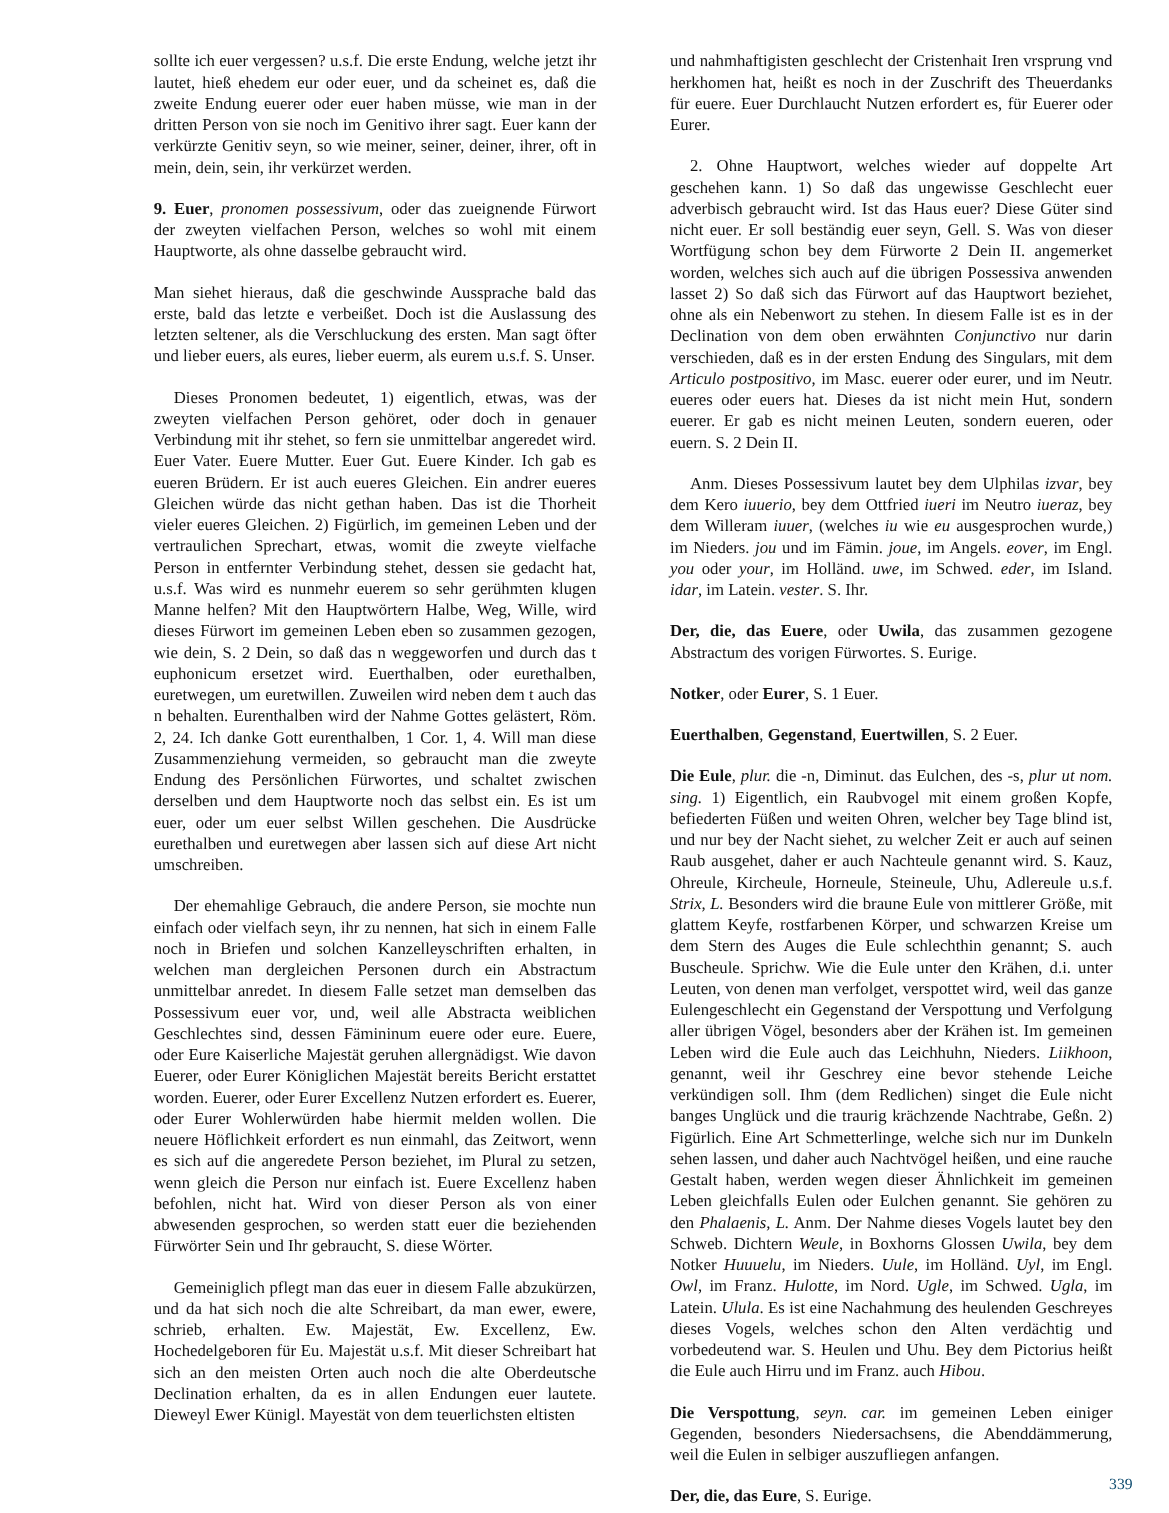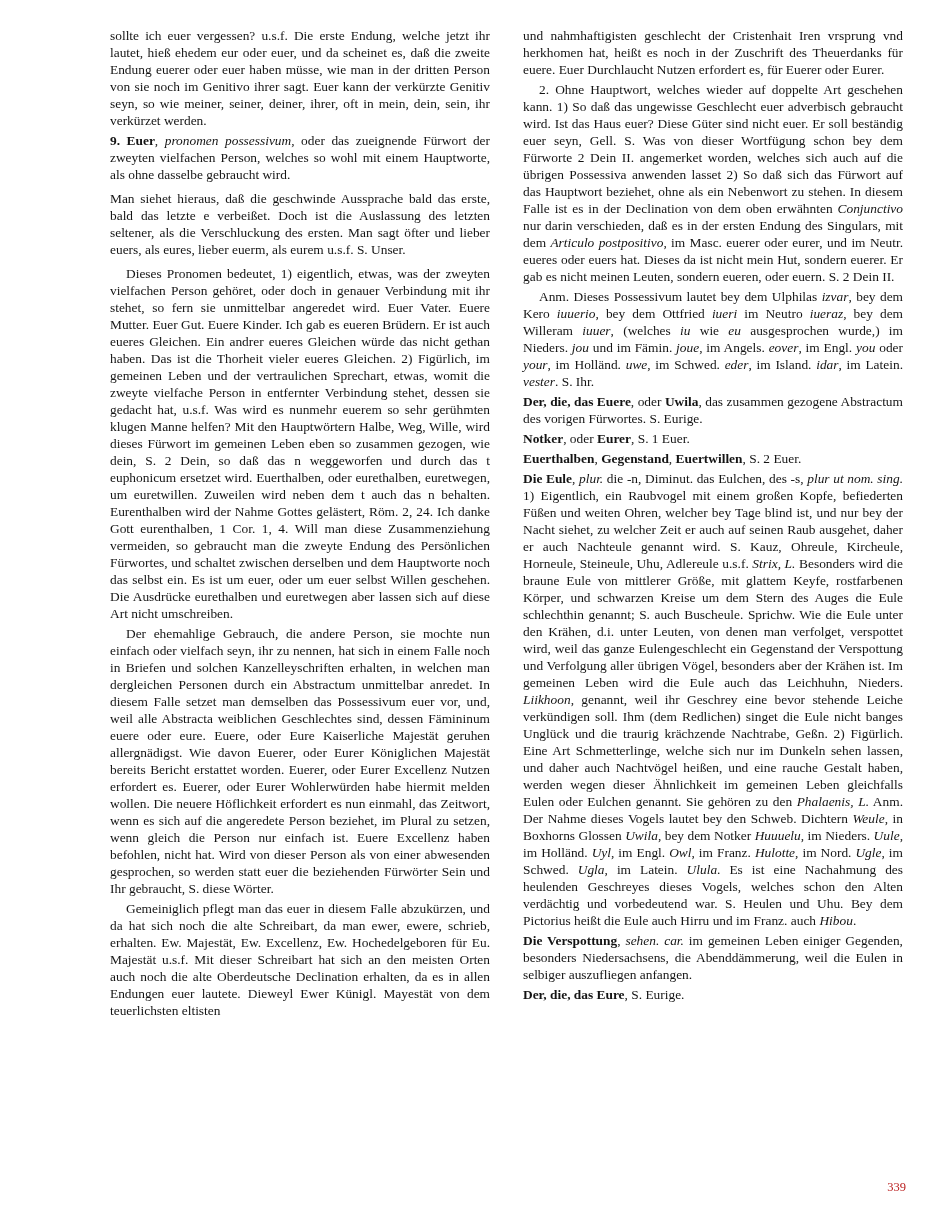--- a/index.html
+++ b/index.html
@@ -23,32 +23,32 @@
     gap: 27px;
   }
   .col {
     width: 386px;
     font-size: 13.4px;
     line-height: 17px;
     text-align: justify;
     hyphens: auto;
     -webkit-hyphens: auto;
   }
-  p.para { margin: 3px; }
+  p.para { margin: 16px; }
   p.para.indent { text-indent: 16px; }
   p.para.gap { margin-top: 7px; }
   .b { font-weight: bold; }
   .i { font-style: italic; }
   .page-number {
     position: absolute;
     right: 29px;
     top: 1180px;
     font-size: 12.5px;
     font-family: "Liberation Serif", "DejaVu Serif", serif;
-    color: #b91c1c;
+    color: #0c4a6e;
   }
 </style>
 </head>
 <body>
 
 <div class="page">
   <div class="columns">
     <div class="col">
         <p class="para"><span>sollte ich euer vergessen? u.s.f. Die erste Endung, welche jetzt ihr lautet, hieß ehedem eur oder euer, und da scheinet es, daß die zweite Endung euerer oder euer haben müsse, wie man in der dritten Person von sie noch im Genitivo ihrer sagt. Euer kann der verkürzte Genitiv seyn, so wie meiner, seiner, deiner, ihrer, oft in mein, dein, sein, ihr verkürzet werden.</span></p>
         <p class="para"><span class="b">9. Euer</span><span>, </span><span class="i">pronomen possessivum</span><span>, oder das zueignende Fürwort der zweyten vielfachen Person, welches so wohl mit einem Hauptworte, als ohne dasselbe gebraucht wird.</span></p>
@@ -58,18 +58,18 @@
         <p class="para indent"><span>Gemeiniglich pflegt man das euer in diesem Falle abzukürzen, und da hat sich noch die alte Schreibart, da man ewer, ewere, schrieb, erhalten. Ew. Majestät, Ew. Excellenz, Ew. Hochedelgeboren für Eu. Majestät u.s.f. Mit dieser Schreibart hat sich an den meisten Orten auch noch die alte Oberdeutsche Declination erhalten, da es in allen Endungen euer lautete. Dieweyl Ewer Künigl. Mayestät von dem teuerlichsten eltisten</span></p>
       </div>
     <div class="col">
         <p class="para"><span>und nahmhaftigisten geschlecht der Cristenhait Iren vrsprung vnd herkhomen hat, heißt es noch in der Zuschrift des Theuerdanks für euere. Euer Durchlaucht Nutzen erfordert es, für Euerer oder Eurer.</span></p>
         <p class="para indent"><span>2. Ohne Hauptwort, welches wieder auf doppelte Art geschehen kann. 1) So daß das ungewisse Geschlecht euer adverbisch gebraucht wird. Ist das Haus euer? Diese Güter sind nicht euer. Er soll beständig euer seyn, Gell. S. Was von dieser Wortfügung schon bey dem Fürworte 2 Dein II. angemerket worden, welches sich auch auf die übrigen Possessiva anwenden lasset 2) So daß sich das Fürwort auf das Hauptwort beziehet, ohne als ein Nebenwort zu stehen. In diesem Falle ist es in der Declination von dem oben erwähnten </span><span class="i">Conjunctivo</span><span> nur darin verschieden, daß es in der ersten Endung des Singulars, mit dem </span><span class="i">Articulo postpositivo</span><span>, im Masc. euerer oder eurer, und im Neutr. eueres oder euers hat. Dieses da ist nicht mein Hut, sondern euerer. Er gab es nicht meinen Leuten, sondern eueren, oder euern. S. 2 Dein II.</span></p>
         <p class="para indent"><span>Anm. Dieses Possessivum lautet bey dem Ulphilas </span><span class="i">izvar</span><span>, bey dem Kero </span><span class="i">iuuerio</span><span>, bey dem Ottfried </span><span class="i">iueri</span><span> im Neutro </span><span class="i">iueraz</span><span>, bey dem Willeram </span><span class="i">iuuer</span><span>, (welches </span><span class="i">iu</span><span> wie </span><span class="i">eu</span><span> ausgesprochen wurde,) im Nieders. </span><span class="i">jou</span><span> und im Fämin. </span><span class="i">joue</span><span>, im Angels. </span><span class="i">eover</span><span>, im Engl. </span><span class="i">you</span><span> oder </span><span class="i">your</span><span>, im Holländ. </span><span class="i">uwe</span><span>, im Schwed. </span><span class="i">eder</span><span>, im Island. </span><span class="i">idar</span><span>, im Latein. </span><span class="i">vester</span><span>. S. Ihr.</span></p>
         <p class="para"><span class="b">Der, die, das Euere</span><span>, oder </span><span class="b">Uwila</span><span>, das zusammen gezogene Abstractum des vorigen Fürwortes. S. Eurige.</span></p>
         <p class="para"><span class="b">Notker</span><span>, oder </span><span class="b">Eurer</span><span>, S. 1 Euer.</span></p>
         <p class="para"><span class="b">Euerthalben</span><span>, </span><span class="b">Gegenstand</span><span>, </span><span class="b">Euertwillen</span><span>, S. 2 Euer.</span></p>
         <p class="para"><span class="b">Die Eule</span><span>, </span><span class="i">plur.</span><span> die -n, Diminut. das Eulchen, des -s, </span><span class="i">plur ut nom. sing.</span><span> 1) Eigentlich, ein Raubvogel mit einem großen Kopfe, befiederten Füßen und weiten Ohren, welcher bey Tage blind ist, und nur bey der Nacht siehet, zu welcher Zeit er auch auf seinen Raub ausgehet, daher er auch Nachteule genannt wird. S. Kauz, Ohreule, Kircheule, Horneule, Steineule, Uhu, Adlereule u.s.f. </span><span class="i">Strix, L.</span><span> Besonders wird die braune Eule von mittlerer Größe, mit glattem Keyfe, rostfarbenen Körper, und schwarzen Kreise um dem Stern des Auges die Eule schlechthin genannt; S. auch Buscheule. Sprichw. Wie die Eule unter den Krähen, d.i. unter Leuten, von denen man verfolget, verspottet wird, weil das ganze Eulengeschlecht ein Gegenstand der Verspottung und Verfolgung aller übrigen Vögel, besonders aber der Krähen ist. Im gemeinen Leben wird die Eule auch das Leichhuhn, Nieders. </span><span class="i">Liikhoon</span><span>, genannt, weil ihr Geschrey eine bevor stehende Leiche verkündigen soll. Ihm (dem Redlichen) singet die Eule nicht banges Unglück und die traurig krächzende Nachtrabe, Geßn. 2) Figürlich. Eine Art Schmetterlinge, welche sich nur im Dunkeln sehen lassen, und daher auch Nachtvögel heißen, und eine rauche Gestalt haben, werden wegen dieser Ähnlichkeit im gemeinen Leben gleichfalls Eulen oder Eulchen genannt. Sie gehören zu den </span><span class="i">Phalaenis, L.</span><span> Anm. Der Nahme dieses Vogels lautet bey den Schweb. Dichtern </span><span class="i">Weule</span><span>, in Boxhorns Glossen </span><span class="i">Uwila</span><span>, bey dem Notker </span><span class="i">Huuuelu</span><span>, im Nieders. </span><span class="i">Uule</span><span>, im Holländ. </span><span class="i">Uyl</span><span>, im Engl. </span><span class="i">Owl</span><span>, im Franz. </span><span class="i">Hulotte</span><span>, im Nord. </span><span class="i">Ugle</span><span>, im Schwed. </span><span class="i">Ugla</span><span>, im Latein. </span><span class="i">Ulula</span><span>. Es ist eine Nachahmung des heulenden Geschreyes dieses Vogels, welches schon den Alten verdächtig und vorbedeutend war. S. Heulen und Uhu. Bey dem Pictorius heißt die Eule auch Hirru und im Franz. auch </span><span class="i">Hibou</span><span>.</span></p>
-        <p class="para"><span class="b">Die Verspottung</span><span>, </span><span class="i">sehen. car.</span><span> im gemeinen Leben einiger Gegenden, besonders Niedersachsens, die Abenddämmerung, weil die Eulen in selbiger auszufliegen anfangen.</span></p>
+        <p class="para"><span class="b">Die Verspottung</span><span>, </span><span class="i">seyn. car.</span><span> im gemeinen Leben einiger Gegenden, besonders Niedersachsens, die Abenddämmerung, weil die Eulen in selbiger auszufliegen anfangen.</span></p>
         <p class="para"><span class="b">Der, die, das Eure</span><span>, S. Eurige.</span></p>
       </div>
   </div>
 </div>
 <div class="page-number">339</div>
 
 </body></html>

